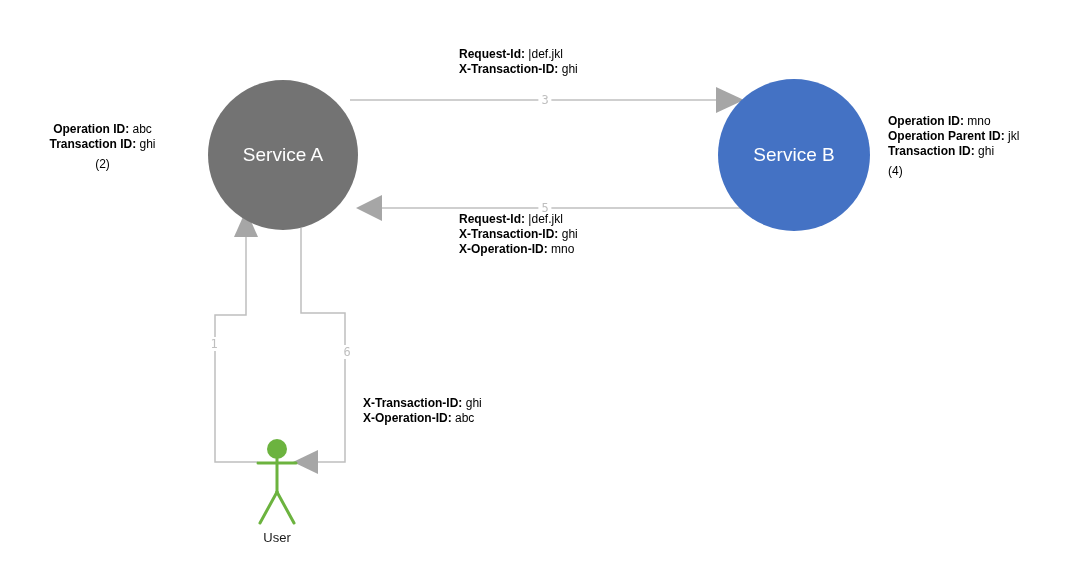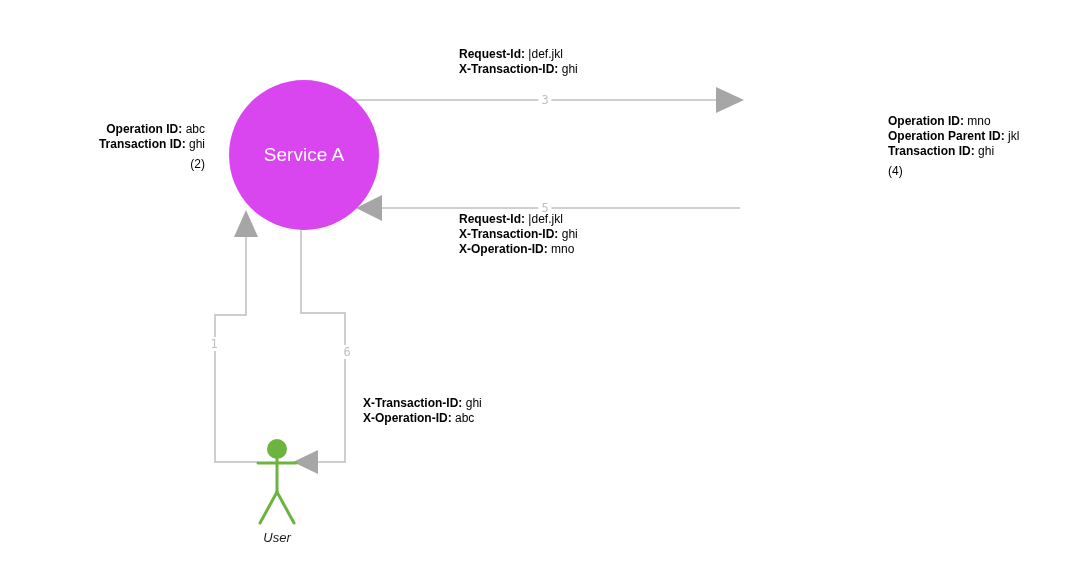--- a/index.html
+++ b/index.html
@@ -25,34 +25,34 @@
     position: absolute;
     border-radius: 50%;
     display: flex;
     align-items: center;
     justify-content: center;
     color: #ffffff;
     font-family: "Liberation Sans", sans-serif;
     font-size: 19px;
     z-index: 2;
   }
-  .circle.a { left: 229px; top: 80px; width: 150px; height: 150px; background: #d946ef; }
+  .circle.a { left: 208px; top: 80px; width: 150px; height: 150px; background: #737373; }
   .circle.b { left: 718px; top: 79px; width: 152px; height: 152px; background: #4472C4; }
 
   .mono {
     position: absolute;
     font-family: Liberation Sans, sans-serif;
     font-size: 12px;
     line-height: 15px;
     color: #000000;
     white-space: nowrap;
     z-index: 3;
   }
   .mono .k { font-weight: bold; }
-  .info-left  { left: 0; top: 122px; width: 205px; text-align: right; }
+  .info-left  { left: 0; top: 122px; width: 205px; text-align: center; }
   .info-right { left: 888px; top: 114px; text-align: left; }
   .step-paren { margin-top: 5px; }
   .msg-top  { left: 459px; top: 47px; }
   .msg-mid  { left: 459px; top: 212px; }
   .msg-user { left: 363px; top: 396px; }
 
   .stepnum {
     position: absolute;
     transform: translate(-50%, -50%);
     font-family: "DejaVu Sans Mono", monospace;
@@ -63,21 +63,20 @@
     z-index: 2;
   }
   .user-label {
     position: absolute;
     left: 237px; top: 530px; width: 80px;
     text-align: center;
     font-family: "Liberation Sans", sans-serif;
     font-size: 13px;
     color: #1a1a1a;
     z-index: 3;
-    font-style: italic;
   }
 </style>
 </head>
 <body>
 
 <div class="canvas">
 
   <svg class="layer" viewBox="0 0 1091 572">
 
     <line class="connector" x1="350" y1="100" x2="716" y2="100"></line>
@@ -96,20 +95,23 @@
       <circle class="figure-fill" cx="277" cy="449" r="10" fill="#6CB33F"></circle>
       <line class="figure-stroke" x1="277" y1="459" x2="277" y2="492"></line>
       <line class="figure-stroke" x1="258" y1="463" x2="296" y2="463"></line>
       <line class="figure-stroke" x1="277" y1="492" x2="260" y2="523"></line>
       <line class="figure-stroke" x1="277" y1="492" x2="294" y2="523"></line>
     </g>
   </svg>
 
   <div class="circle a">
     <span>Service A</span>
+  </div>
+  <div class="circle b">
+    <span>Service B</span>
   </div>
 
   <span class="stepnum" style="left:545px; top:100px;">3</span>
   <span class="stepnum" style="left:545px; top:208px;">5</span>
   <span class="stepnum" style="left:214px; top:344px;">1</span>
   <span class="stepnum" style="left:347px; top:352px;">6</span>
 
   <div class="mono info-left">
     <div><span class="k">Operation ID:</span> <span>abc</span></div>
     <div><span class="k">Transaction ID:</span> <span>ghi</span></div>

